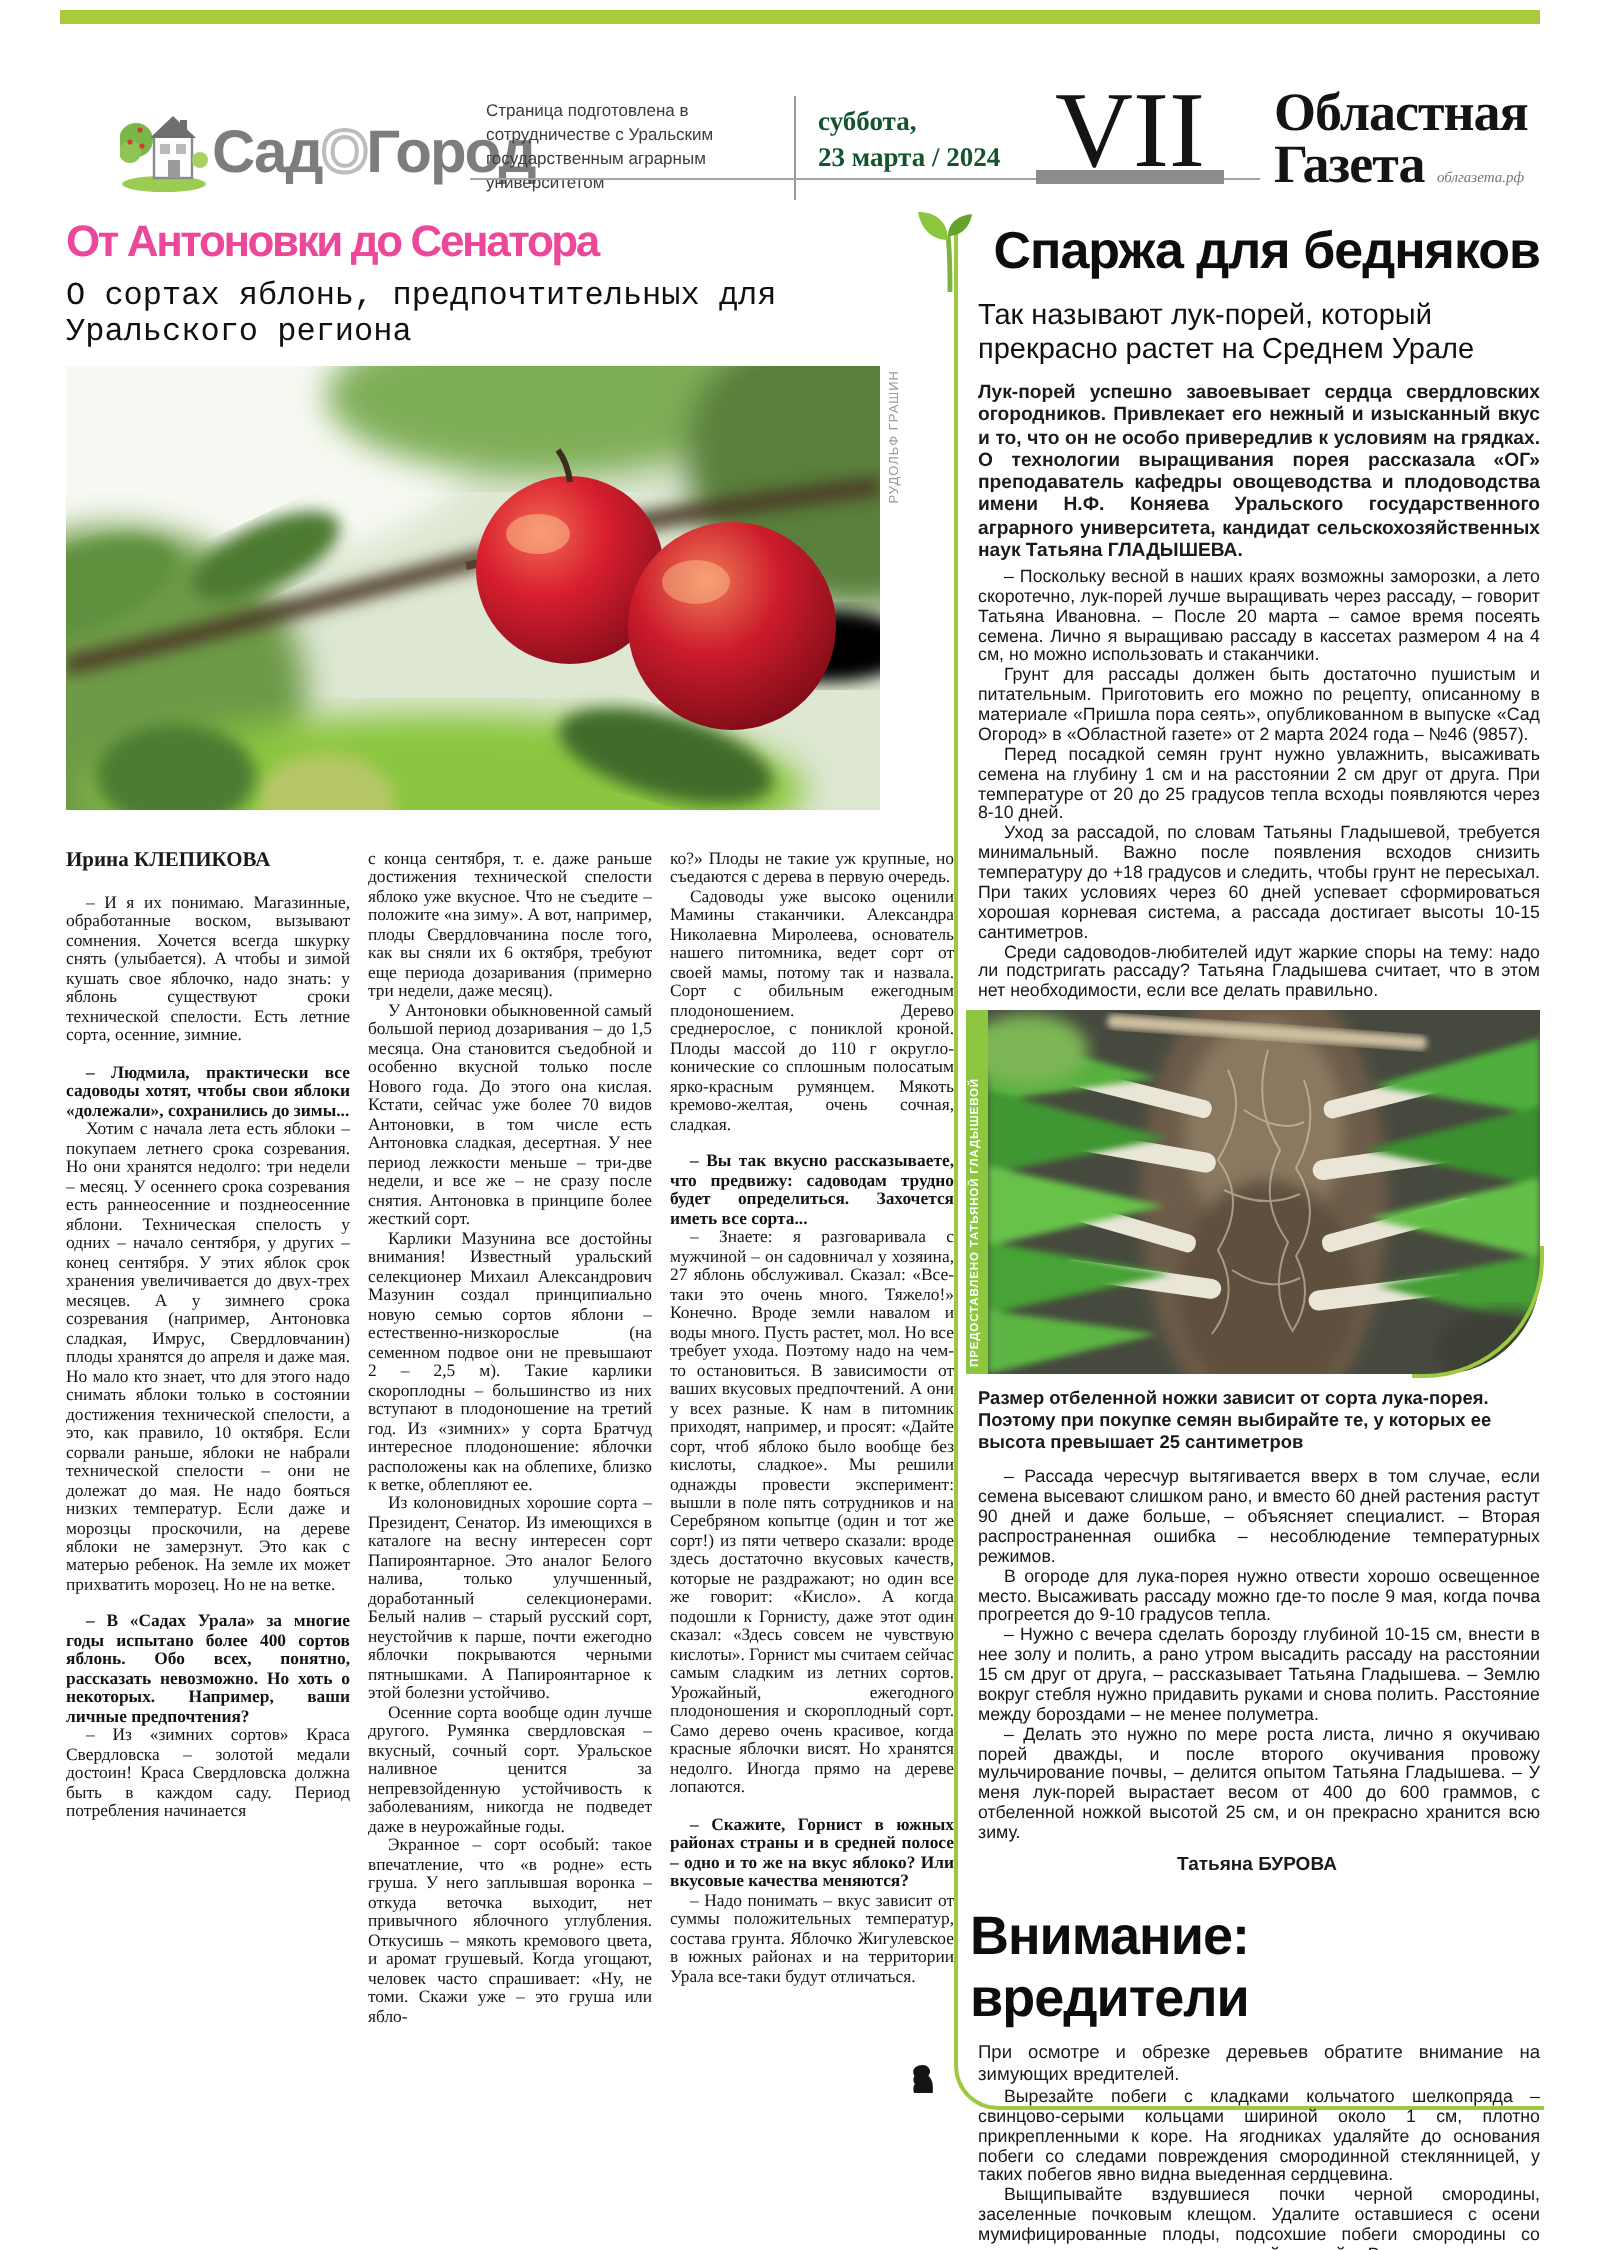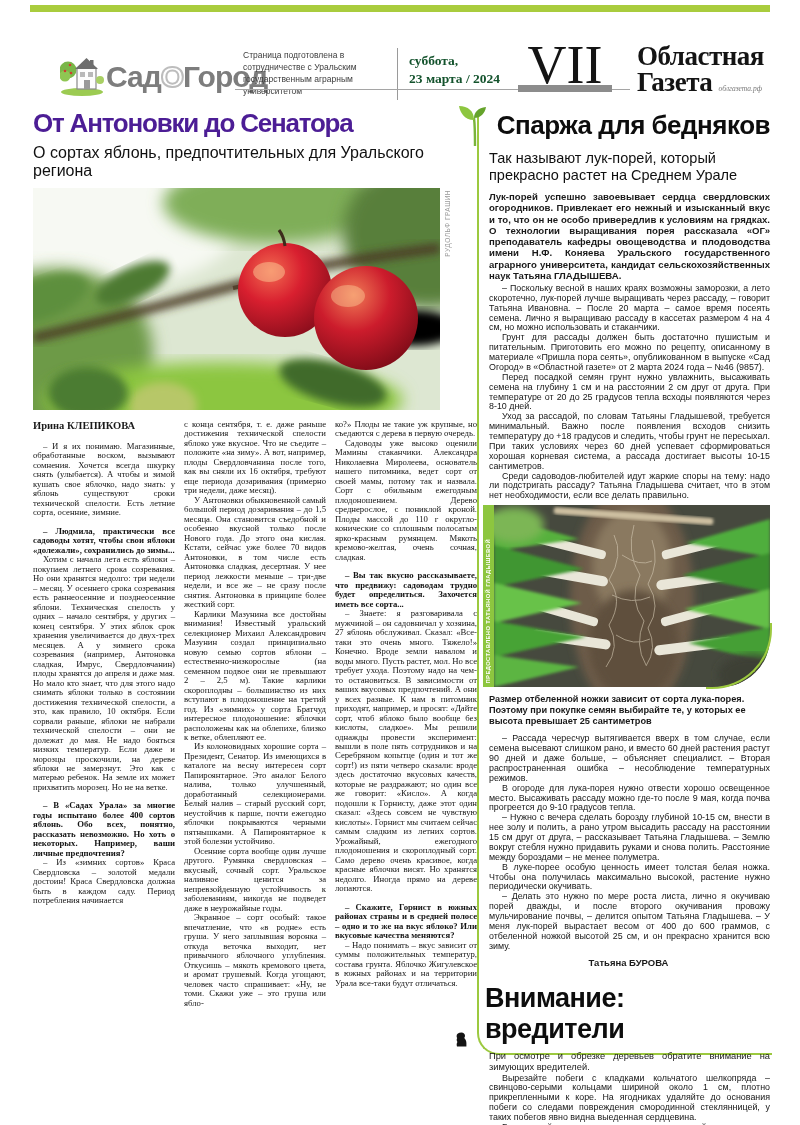--- a/index.html
+++ b/index.html
@@ -17,27 +17,27 @@
               font-weight:bold;font-size:13.5px;line-height:1.35;color:#14532d;}
   .mast-rule{position:absolute;left:235px;top:89px;width:395px;height:1px;background:#a5a5a5;}
   .page-number{position:absolute;left:518px;top:34px;width:94px;text-align:center;
                font-family:"Liberation Serif",serif;font-size:54px;color:#141414;}
   .page-number-bar{position:absolute;left:518px;top:85px;width:94px;height:7px;background:#8c8c8c;}
   .brand{position:absolute;left:637px;top:44px;font-family:"Liberation Serif",serif;
          font-weight:bold;font-size:27px;line-height:0.95;letter-spacing:-0.5px;color:#141414;}
   .brand .site{font-size:7.5px;font-weight:normal;font-style:italic;color:#777;letter-spacing:0;}
   
   .apple-art{position:absolute;left:33px;top:108px;width:444px;}
-  .apple-title{font-size:26px;font-weight:800;letter-spacing:-1.2px;margin:0;color:#4c1d95;white-space:nowrap;}
-  .apple-sub{font-size:16px;margin:5px 0 8px 0;color:#101010;}
+  .apple-title{font-size:22px;font-weight:800;letter-spacing:-1.2px;margin:0;color:#ec4899;white-space:nowrap;}
+  .apple-sub{font-size:16px;margin:5px 0 8px 0;color:#101010;font-family:Liberation Mono, monospace;}
   .apple-figure{position:relative;width:407px;height:222px;margin:0;}
   .apple-figure svg{display:block;}
   .apple-credit{position:absolute;left:411px;top:2px;writing-mode:vertical-rl;transform:rotate(180deg);
                 font-size:6.5px;color:#9a9a9a;letter-spacing:.5px;}
-  .apple-cols{display:flex;gap:9px;margin-top:10px;}
+  .apple-cols{display:flex;gap:9px;margin-top:20px;}
   .apple-col{width:142px;}
   .byline{font-family:"Liberation Serif",serif;font-weight:bold;font-size:10.5px;margin:0 0 11px 0;}
   .apple-col .para{font-family:"Liberation Serif",serif;font-size:8.7px;line-height:1.09;
                    text-align:justify;margin:0;text-indent:10px;color:#141414;hyphens:auto;}
   .apple-col .k-lead{font-weight:bold;font-size:9.6px;line-height:1.18;text-indent:0;margin-bottom:13px;}
   .apple-col .k-q{font-weight:bold;margin-top:9px;}
   .apple-col .k-cont{text-indent:0;}
   .end-mark{position:absolute;left:456px;top:1032px;}
   
   .green-frame{position:absolute;left:477px;top:112px;width:293px;height:941px;
@@ -169,21 +169,21 @@
         <div>
             <p class="para k-a">– И я их понимаю. Магазинные, обработанные воском, вызывают сомнения. Хочется всегда шкурку снять (улыбается). А чтобы и зимой кушать свое яблочко, надо знать: у яблонь существуют сроки технической спелости. Есть летние сорта, осенние, зимние.</p>
             <p class="para k-q">– Людмила, практически все садоводы хотят, чтобы свои яблоки «долежали», сохранились до зимы...</p>
             <p class="para k-a">Хотим с начала лета есть яблоки – покупаем летнего срока созревания. Но они хранятся недолго: три недели – месяц. У осеннего срока созревания есть раннеосенние и позднеосенние яблони. Техническая спелость у одних – начало сентября, у других – конец сентября. У этих яблок срок хранения увеличивается до двух-трех месяцев. А у зимнего срока созревания (например, Антоновка сладкая, Имрус, Свердловчанин) плоды хранятся до апреля и даже мая. Но мало кто знает, что для этого надо снимать яблоки только в состоянии достижения технической спелости, а это, как правило, 10 октября. Если сорвали раньше, яблоки не набрали технической спелости – они не долежат до мая. Не надо бояться низких температур. Если даже и морозцы проскочили, на дереве яблоки не замерзнут. Это как с матерью ребенок. На земле их может прихватить морозец. Но не на ветке.</p>
             <p class="para k-q">– В «Садах Урала» за многие годы испытано более 400 сортов яблонь. Обо всех, понятно, рассказать невозможно. Но хоть о некоторых. Например, ваши личные предпочтения?</p>
             <p class="para k-a">– Из «зимних сортов» Краса Свердловска – золотой медали достоин! Краса Свердловска должна быть в каждом саду. Период потребления начинается</p>
           </div>
       </div>
       <div class="apple-col">
         <div>
-            <p class="para k-cont">с конца сентября, т. е. даже раньше достижения технической спелости яблоко уже вкусное. Что не съедите – положите «на зиму». А вот, например, плоды Свердловчанина после того, как вы сняли их 16 октября, требуют еще периода дозаривания (примерно три недели, даже месяц).</p>
+            <p class="para k-cont">с конца сентября, т. е. даже раньше достижения технической спелости яблоко уже вкусное. Что не съедите – положите «на зиму». А вот, например, плоды Свердловчанина после того, как вы сняли их 6 октября, требуют еще периода дозаривания (примерно три недели, даже месяц).</p>
             <p class="para k-a">У Антоновки обыкновенной самый большой период дозаривания – до 1,5 месяца. Она становится съедобной и особенно вкусной только после Нового года. До этого она кислая. Кстати, сейчас уже более 70 видов Антоновки, в том числе есть Антоновка сладкая, десертная. У нее период лежкости меньше – три-две недели, и все же – не сразу после снятия. Антоновка в принципе более жесткий сорт.</p>
             <p class="para k-a">Карлики Мазунина все достойны внимания! Известный уральский селекционер Михаил Александрович Мазунин создал принципиально новую семью сортов яблони – естественно-низкорослые (на семенном подвое они не превышают 2 – 2,5 м). Такие карлики скороплодны – большинство из них вступают в плодоношение на третий год. Из «зимних» у сорта Братчуд интересное плодоношение: яблочки расположены как на облепихе, близко к ветке, облепляют ее.</p>
             <p class="para k-a">Из колоновидных хорошие сорта – Президент, Сенатор. Из имеющихся в каталоге на весну интересен сорт Папироянтарное. Это аналог Белого налива, только улучшенный, доработанный селекционерами. Белый налив – старый русский сорт, неустойчив к парше, почти ежегодно яблочки покрываются черными пятнышками. А Папироянтарное к этой болезни устойчиво.</p>
             <p class="para k-a">Осенние сорта вообще один лучше другого. Румянка свердловская – вкусный, сочный сорт. Уральское наливное ценится за непревзойденную устойчивость к заболеваниям, никогда не подведет даже в неурожайные годы.</p>
             <p class="para k-a">Экранное – сорт особый: такое впечатление, что «в родне» есть груша. У него заплывшая воронка – откуда веточка выходит, нет привычного яблочного углубления. Откусишь – мякоть кремового цвета, и аромат грушевый. Когда угощают, человек часто спрашивает: «Ну, не томи. Скажи уже – это груша или ябло-</p>
           </div>
       </div>
       <div class="apple-col">
         <div>
             <p class="para k-cont">ко?» Плоды не такие уж крупные, но съедаются с дерева в первую очередь.</p>
@@ -266,21 +266,20 @@
         </svg>
       </div>
       <div class="leek-corner"></div>
     </figure>
 
     <div class="leek-caption">Размер отбеленной ножки зависит от сорта лука-порея. Поэтому при покупке семян выбирайте те, у которых ее высота превышает 25 сантиметров</div>
     <div class="leek-body">
         <p class="para k-a">– Рассада чересчур вытягивается вверх в том случае, если семена высевают слишком рано, и вместо 60 дней растения растут 90 дней и даже больше, – объясняет специалист. – Вторая распространенная ошибка – несоблюдение температурных режимов.</p>
         <p class="para k-a">В огороде для лука-порея нужно отвести хорошо освещенное место. Высаживать рассаду можно где-то после 9 мая, когда почва прогреется до 9-10 градусов тепла.</p>
         <p class="para k-a">– Нужно с вечера сделать борозду глубиной 10-15 см, внести в нее золу и полить, а рано утром высадить рассаду на расстоянии 15 см друг от друга, – рассказывает Татьяна Гладышева. – Землю вокруг стебля нужно придавить руками и снова полить. Расстояние между бороздами – не менее полуметра.</p>
-        <p class="para k-a">В луке-порее особую ценность имеет толстая белая ножка. Чтобы она получилась максимально высокой, растение нужно периодически окучивать.</p>
         <p class="para k-a">– Делать это нужно по мере роста листа, лично я окучиваю порей дважды, и после второго окучивания провожу мульчирование почвы, – делится опытом Татьяна Гладышева. – У меня лук-порей вырастает весом от 400 до 600 граммов, с отбеленной ножкой высотой 25 см, и он прекрасно хранится всю зиму.</p>
       </div>
     <div class="author-line">Татьяна БУРОВА</div>
 
     <h2 class="pests-title">Внимание: вредители</h2>
     <div class="pests-lead">При осмотре и обрезке деревьев обратите внимание на зимующих вредителей.</div>
     <div class="pests-body">
         <p class="para k-a">Вырезайте побеги с кладками кольчатого шелкопряда – свинцово-серыми кольцами шириной около 1 см, плотно прикрепленными к коре. На ягодниках удаляйте до основания побеги со следами повреждения смородинной стеклянницей, у таких побегов явно видна выеденная сердцевина.</p>
         <p class="para k-a">Выщипывайте вздувшиеся почки черной смородины, заселенные почковым клещом. Удалите оставшиеся с осени мумифицированные плоды, подсохшие побеги смородины со следами повреждения мучнистой росой. Все они являются источником инфекции. Все обнаруженные вредоносные находки сожгите.</p>
       </div>

